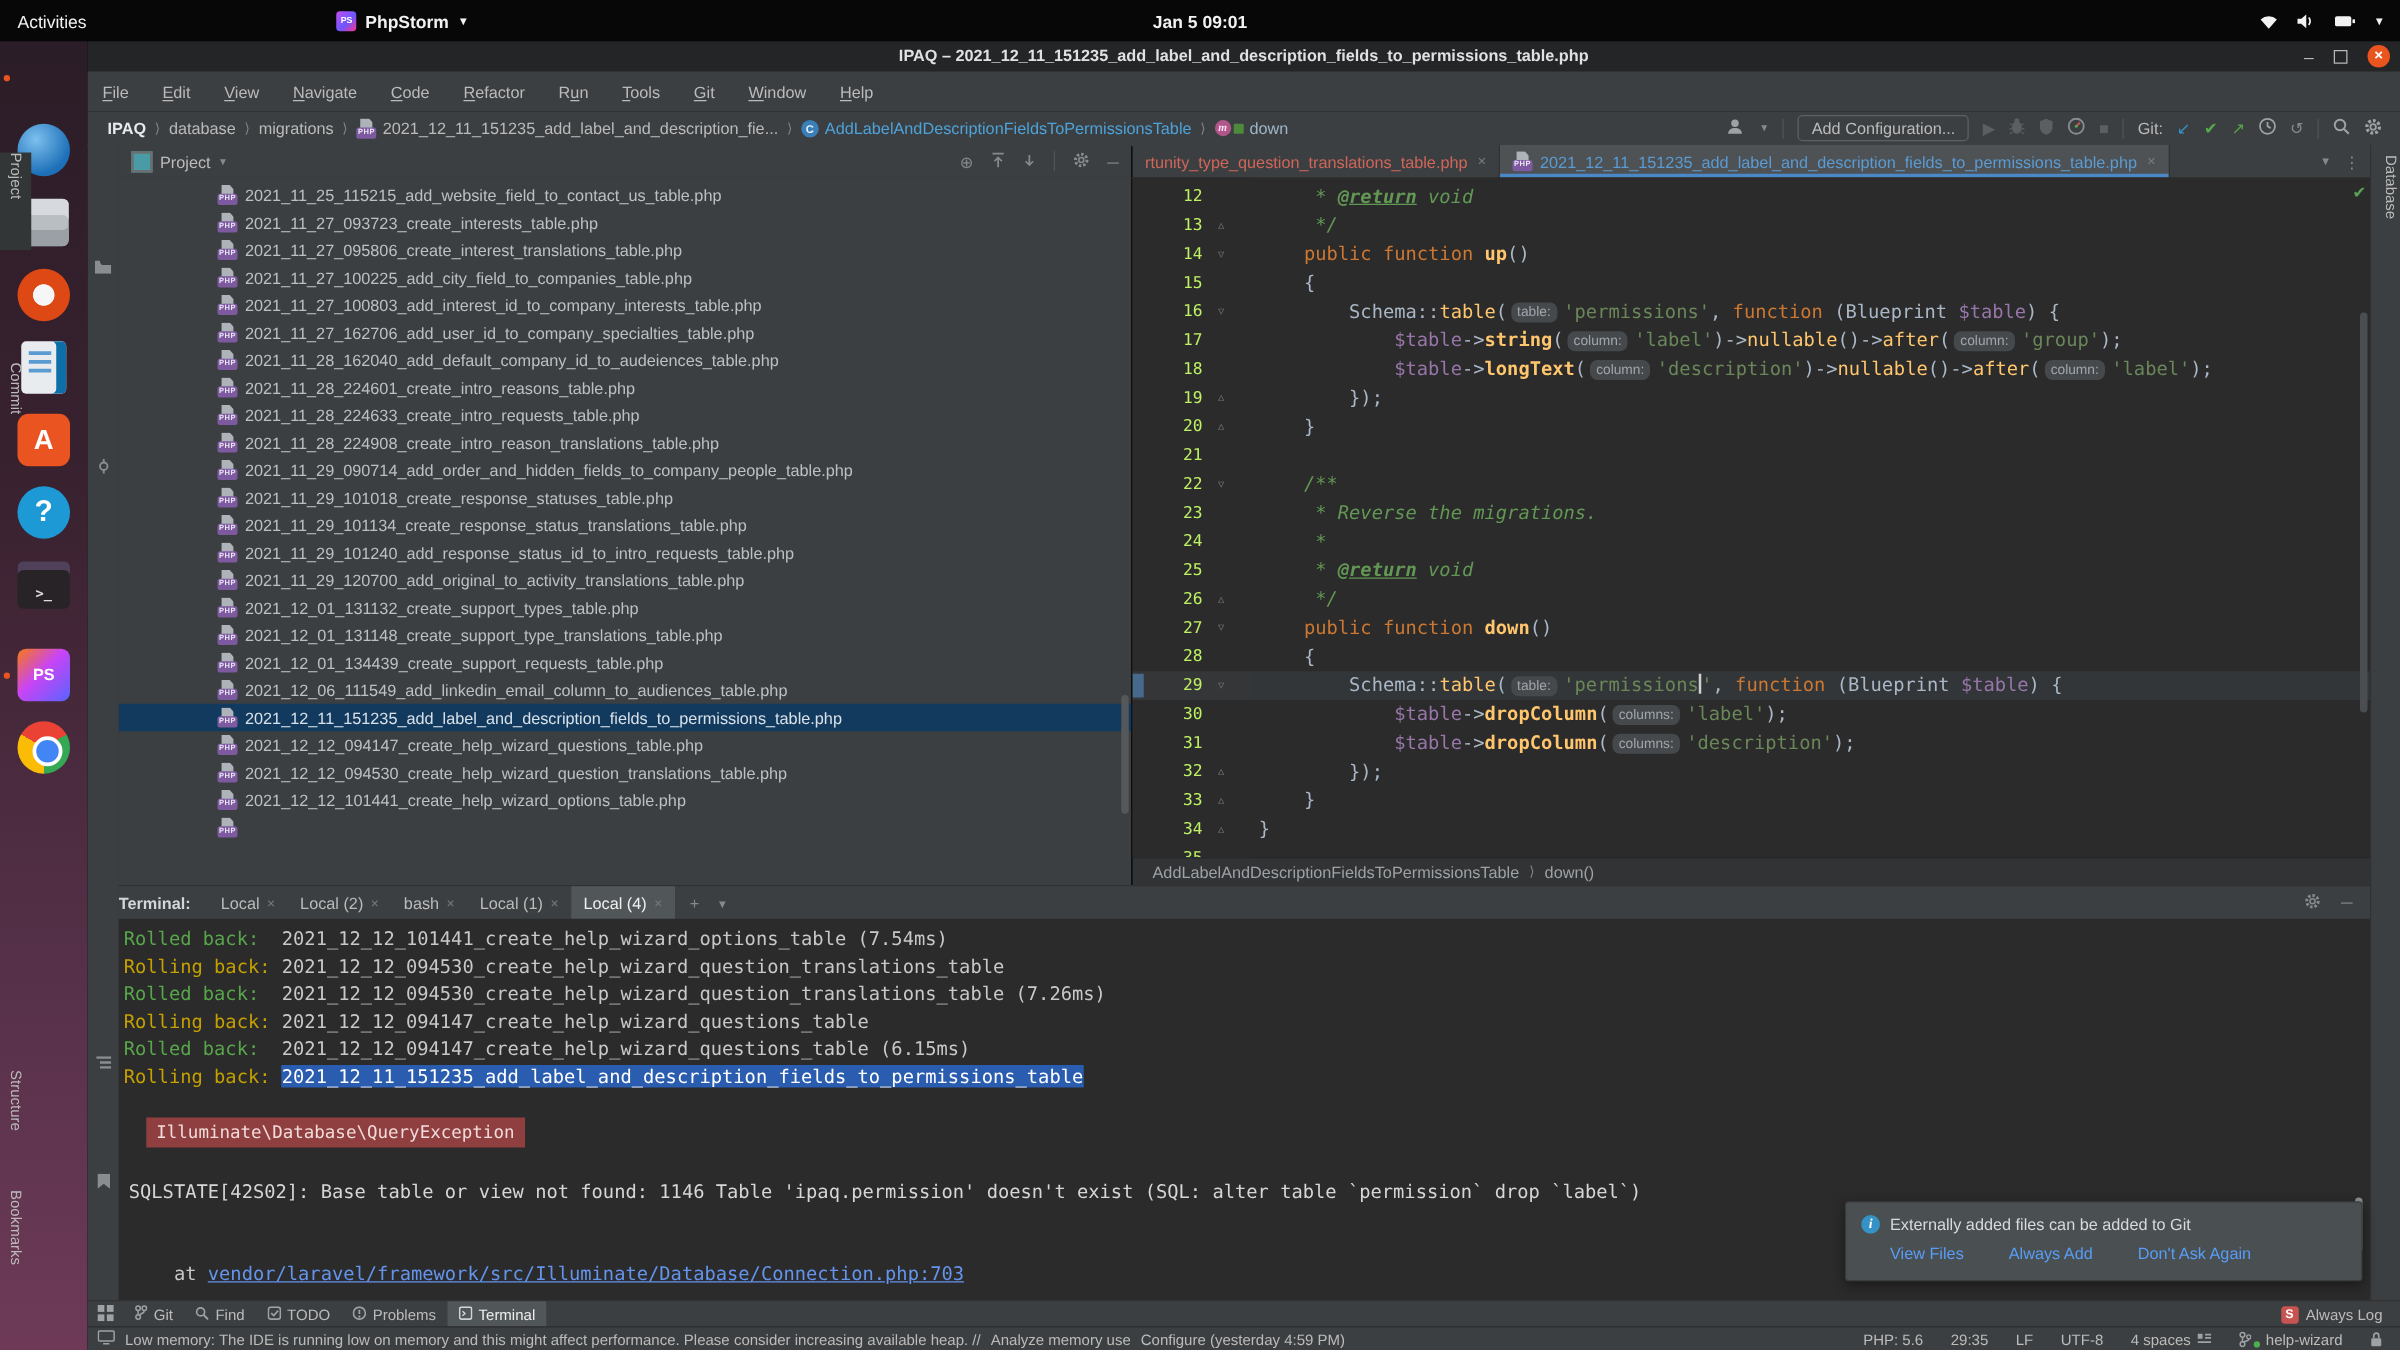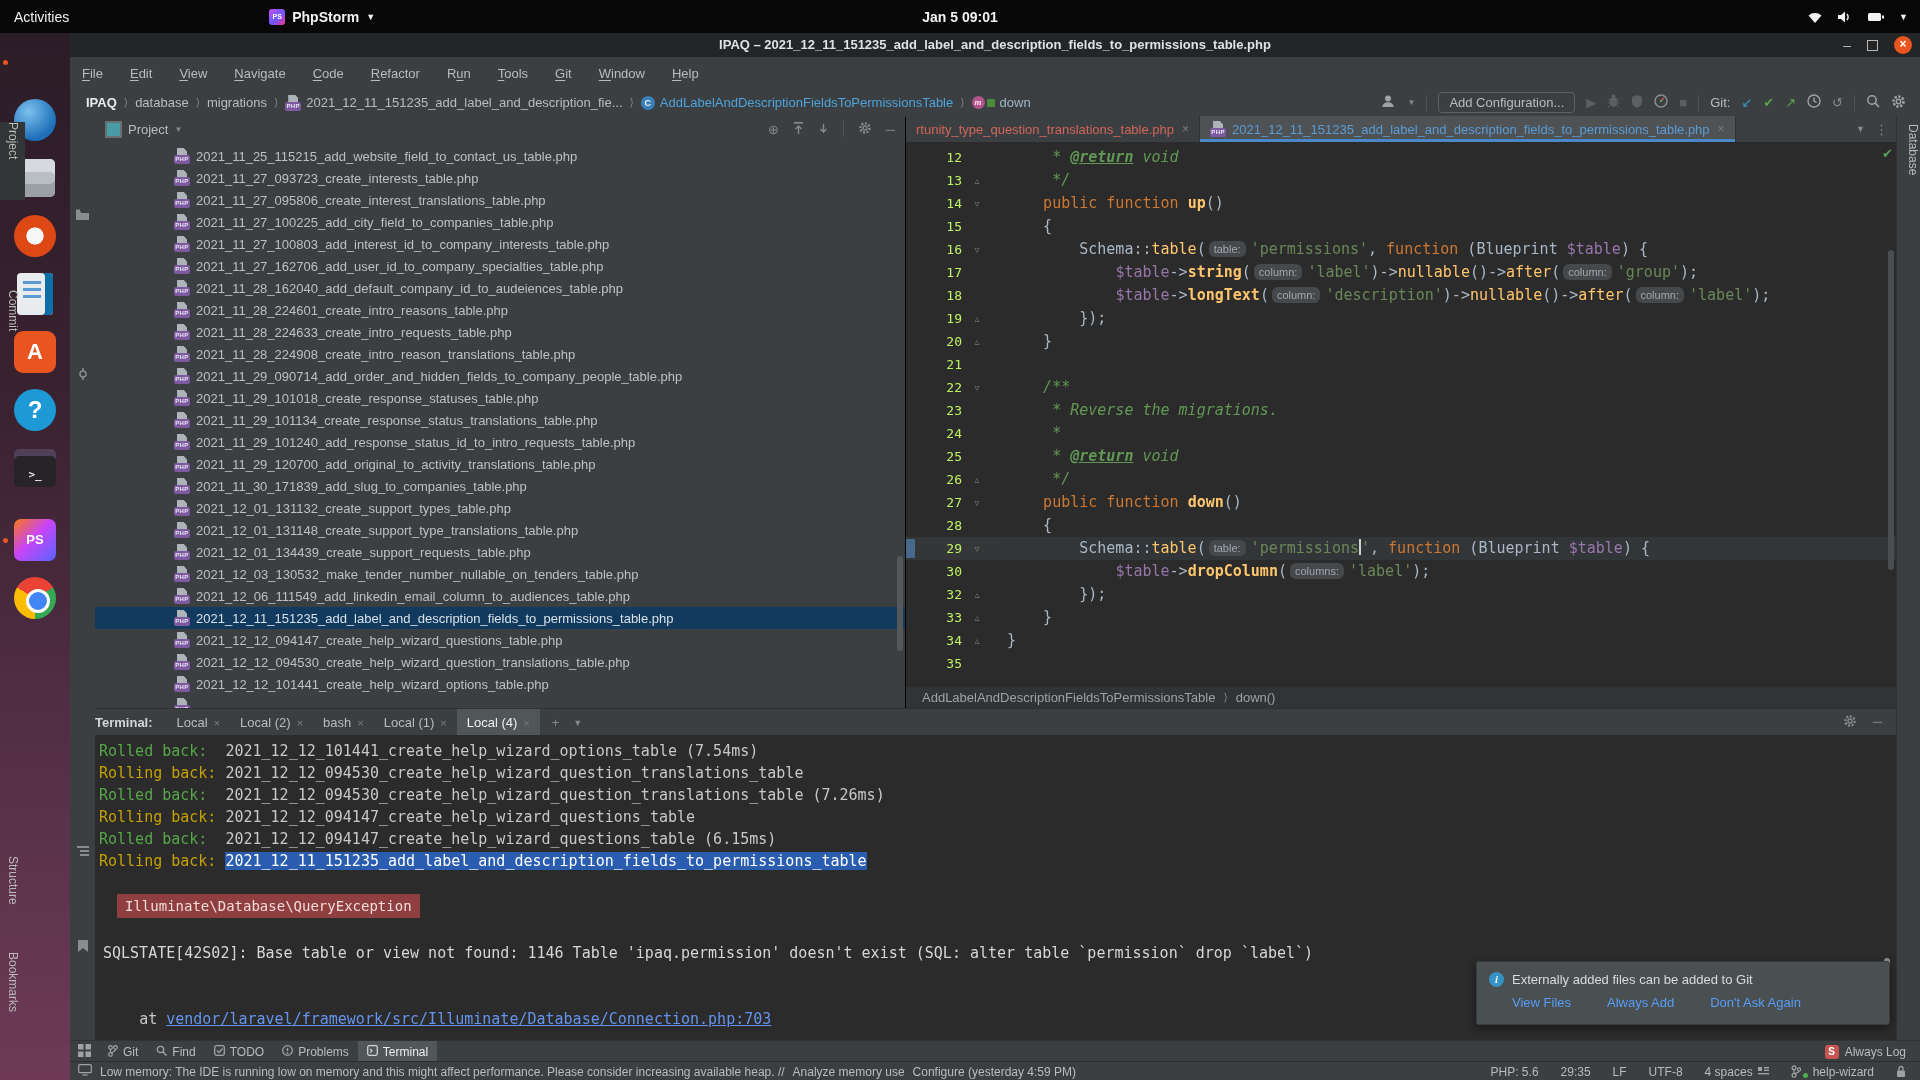--- a/index.html
+++ b/index.html
@@ -489,49 +489,35 @@
         <span class="pg"></span>
         <span class="tg">PHP</span>
       </span>
       <span class="lbl">2021_11_29_120700_add_original_to_activity_translations_table.php</span>
     </div>
     <div class="trow">
       <span class="phpicon">
         <span class="pg"></span>
         <span class="tg">PHP</span>
       </span>
-      <span class="lbl">2021_11_30_171839_add_slug_to_companies_table.php</span>
-    </div>
-    <div class="trow">
-      <span class="phpicon">
-        <span class="pg"></span>
-        <span class="tg">PHP</span>
-      </span>
       <span class="lbl">2021_12_01_131132_create_support_types_table.php</span>
     </div>
     <div class="trow">
       <span class="phpicon">
         <span class="pg"></span>
         <span class="tg">PHP</span>
       </span>
       <span class="lbl">2021_12_01_131148_create_support_type_translations_table.php</span>
     </div>
     <div class="trow">
       <span class="phpicon">
         <span class="pg"></span>
         <span class="tg">PHP</span>
       </span>
       <span class="lbl">2021_12_01_134439_create_support_requests_table.php</span>
-    </div>
-    <div class="trow">
-      <span class="phpicon">
-        <span class="pg"></span>
-        <span class="tg">PHP</span>
-      </span>
-      <span class="lbl">2021_12_03_130532_make_tender_number_nullable_on_tenders_table.php</span>
     </div>
     <div class="trow">
       <span class="phpicon">
         <span class="pg"></span>
         <span class="tg">PHP</span>
       </span>
       <span class="lbl">2021_12_06_111549_add_linkedin_email_column_to_audiences_table.php</span>
     </div>
     <div class="trow sel">
       <span class="phpicon">
@@ -715,20 +701,27 @@
         <span class="fold">▿</span>
       </div>
       <div class="cbody"><span class="pl">        Schema::</span><span class="mth">table</span><span class="pl">(</span><span class="chip">table:</span><span class="str">'permissions</span><span class="crt"></span><span class="str">'</span><span class="pl">, </span><span class="kw">function</span><span class="pl"> (Blueprint </span><span class="var">$table</span><span class="pl">) {</span></div>
     </div>
     <div class="cl">
       <div class="gut">
         <span class="lnum">30</span>
         <span class="fold"></span>
       </div>
       <div class="cbody"><span class="pl">            </span><span class="var">$table</span><span class="pl">-&gt;</span><span class="mthb">dropColumn</span><span class="pl">(</span><span class="chip">columns:</span><span class="str">'label'</span><span class="pl">);</span></div>
+    </div>
+    <div class="cl">
+      <div class="gut">
+        <span class="lnum">31</span>
+        <span class="fold"></span>
+      </div>
+      <div class="cbody"><span class="pl">            </span><span class="var">$table</span><span class="pl">-&gt;</span><span class="mthb">dropColumn</span><span class="pl">(</span><span class="chip">columns:</span><span class="str">'description'</span><span class="pl">);</span></div>
     </div>
     <div class="cl">
       <div class="gut">
         <span class="lnum">32</span>
         <span class="fold">▵</span>
       </div>
       <div class="cbody"><span class="pl">        });</span></div>
     </div>
     <div class="cl">
       <div class="gut">

